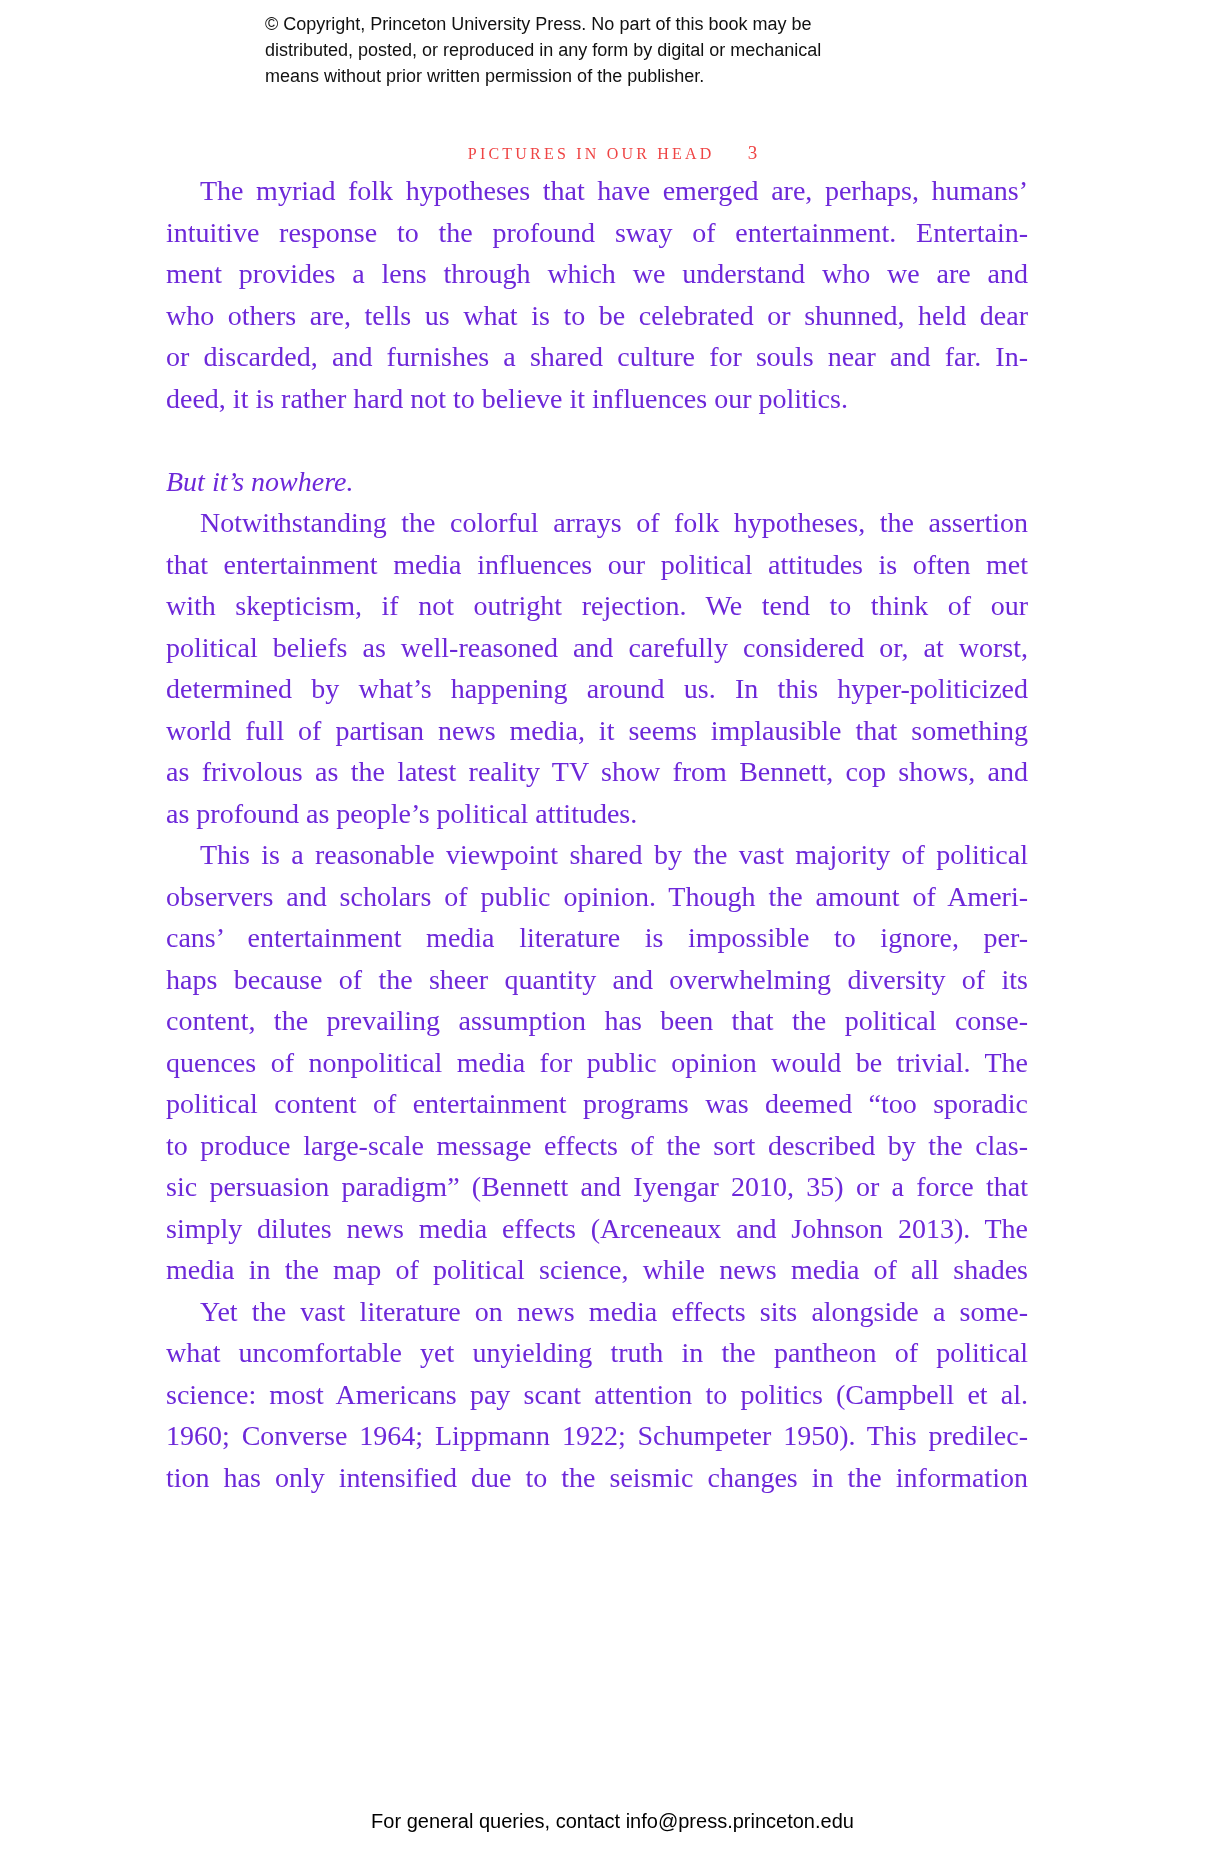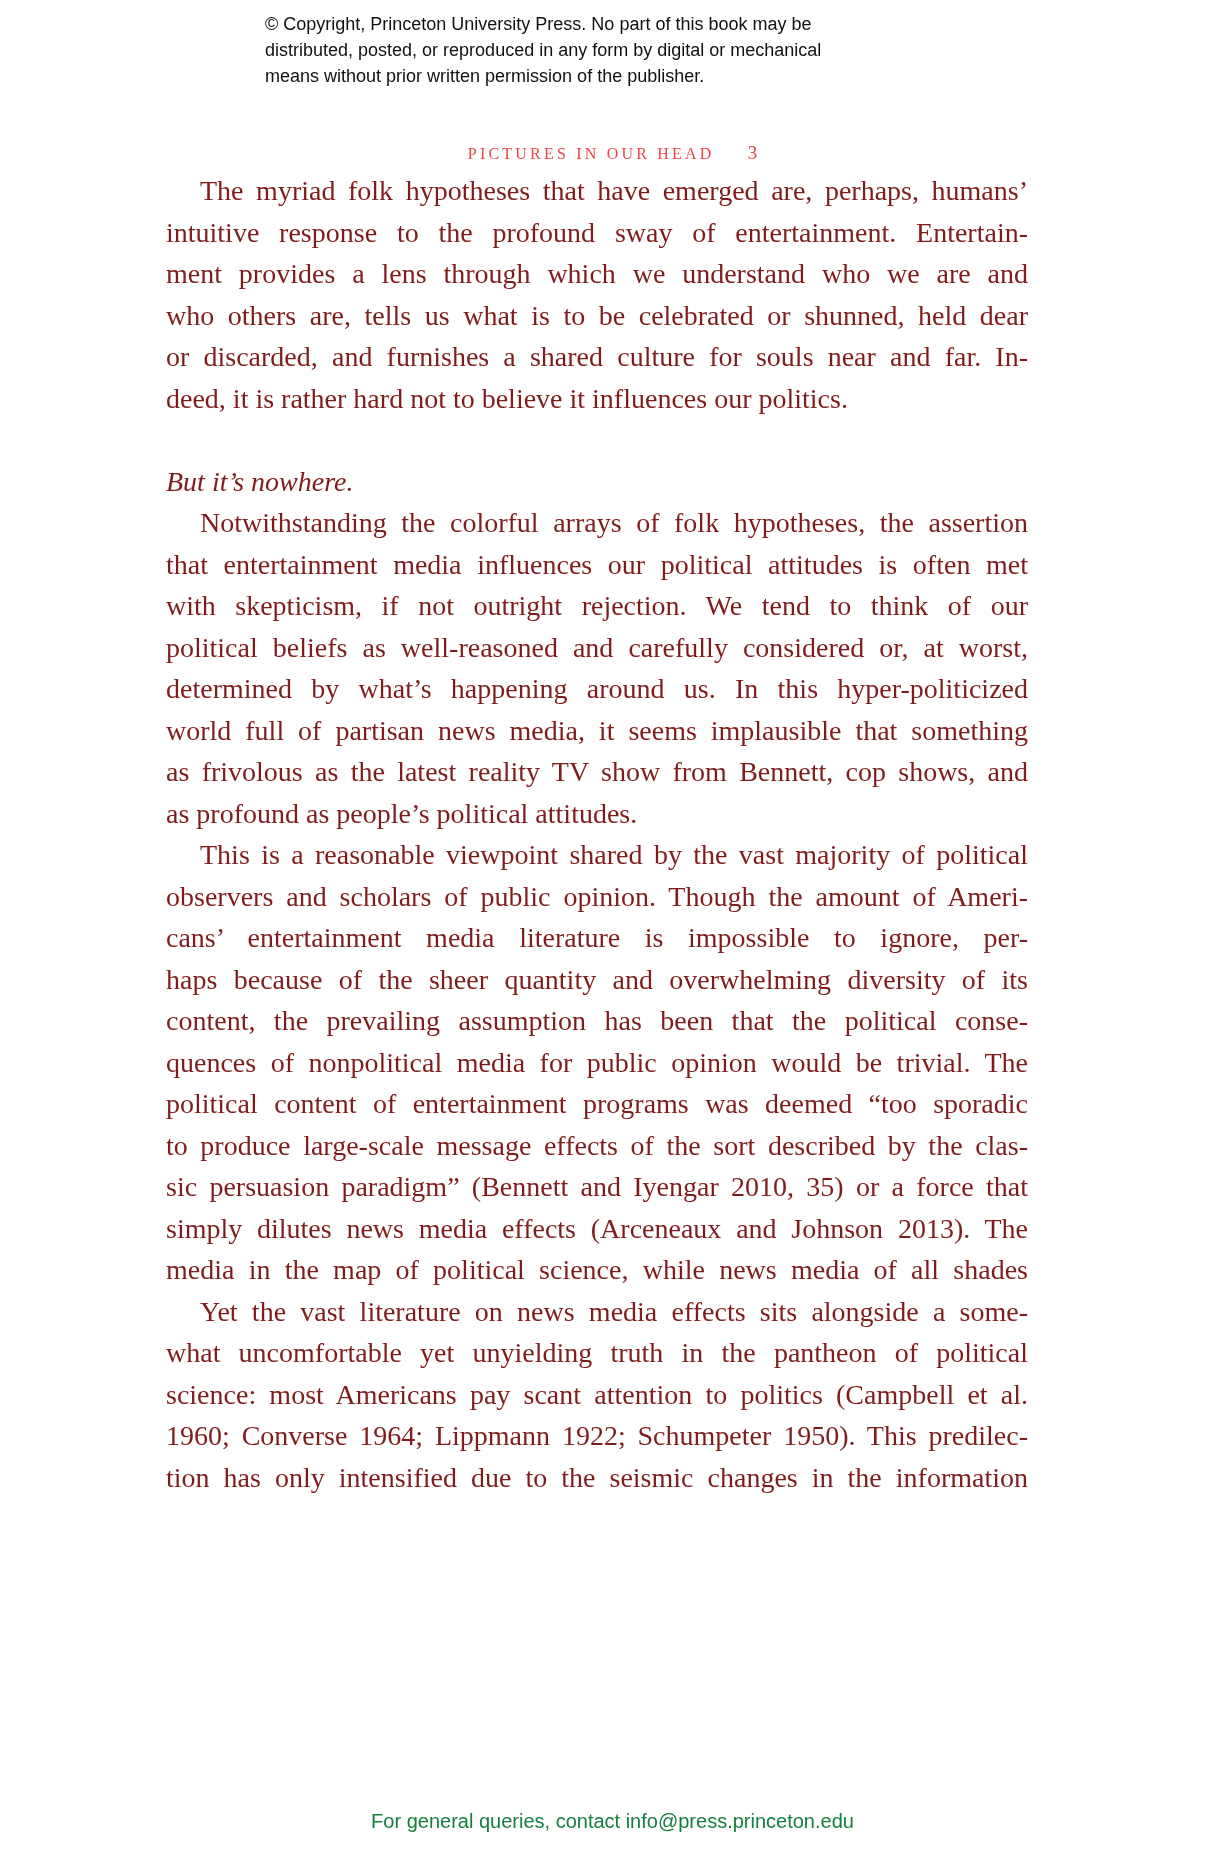--- a/index.html
+++ b/index.html
@@ -40,42 +40,42 @@
     .running-head .title { margin-right: 26px; }
     .running-head .folio { font-size: 19px; letter-spacing: 0; }
     .body-text {
       position: absolute;
       left: 166px;
       top: 170px;
       width: 862px;
       font-family: "Liberation Serif", serif;
       font-size: 28px;
       line-height: 41.5px;
-      color: #7f1d1d;
+      color: #6d28d9;
     }
     .line {
       display: block;
       white-space: nowrap;
       text-align: justify;
       text-align-last: justify;
       height: 41.5px;
     }
     .line.last { text-align-last: left; }
     .line.indent { padding-left: 34px; }
     .para-gap { height: 41.5px; }
     .italic { font-style: italic; }
     .footer {
       position: absolute;
       left: 0;
       top: 1810px;
       width: 1225px;
       text-align: center;
       font-family: "Liberation Sans", sans-serif;
       font-size: 20px;
-      color: #15803d;
+      color: #000000;
     }
   </style>
 </head>
 <body>
 
 <div class="copyright">
   <div>© Copyright, Princeton University Press. No part of this book may be</div>
   <div>distributed, posted, or reproduced in any form by digital or mechanical</div>
   <div>means without prior written permission of the publisher.</div>
 </div>

